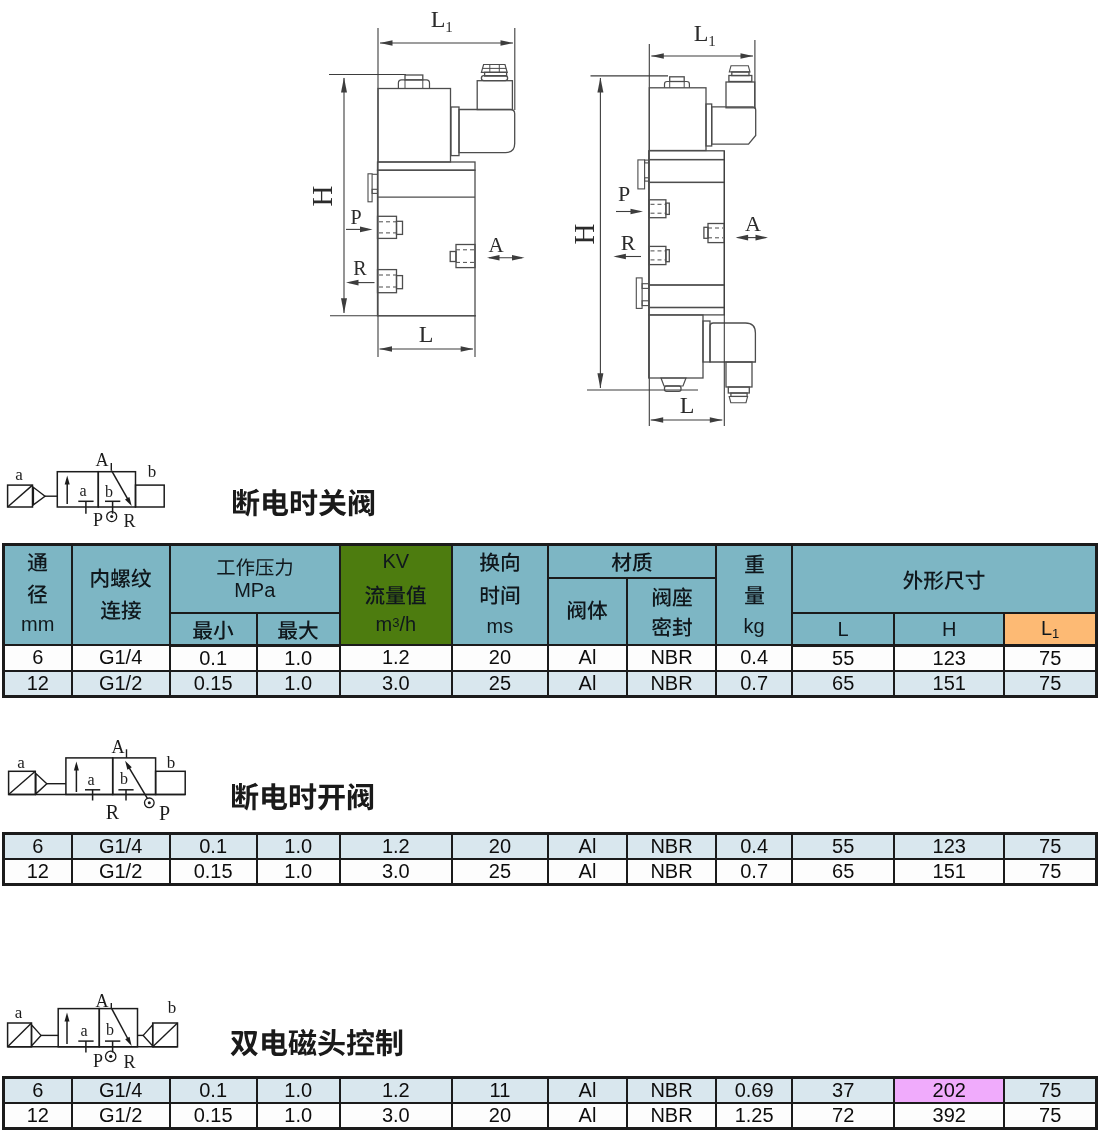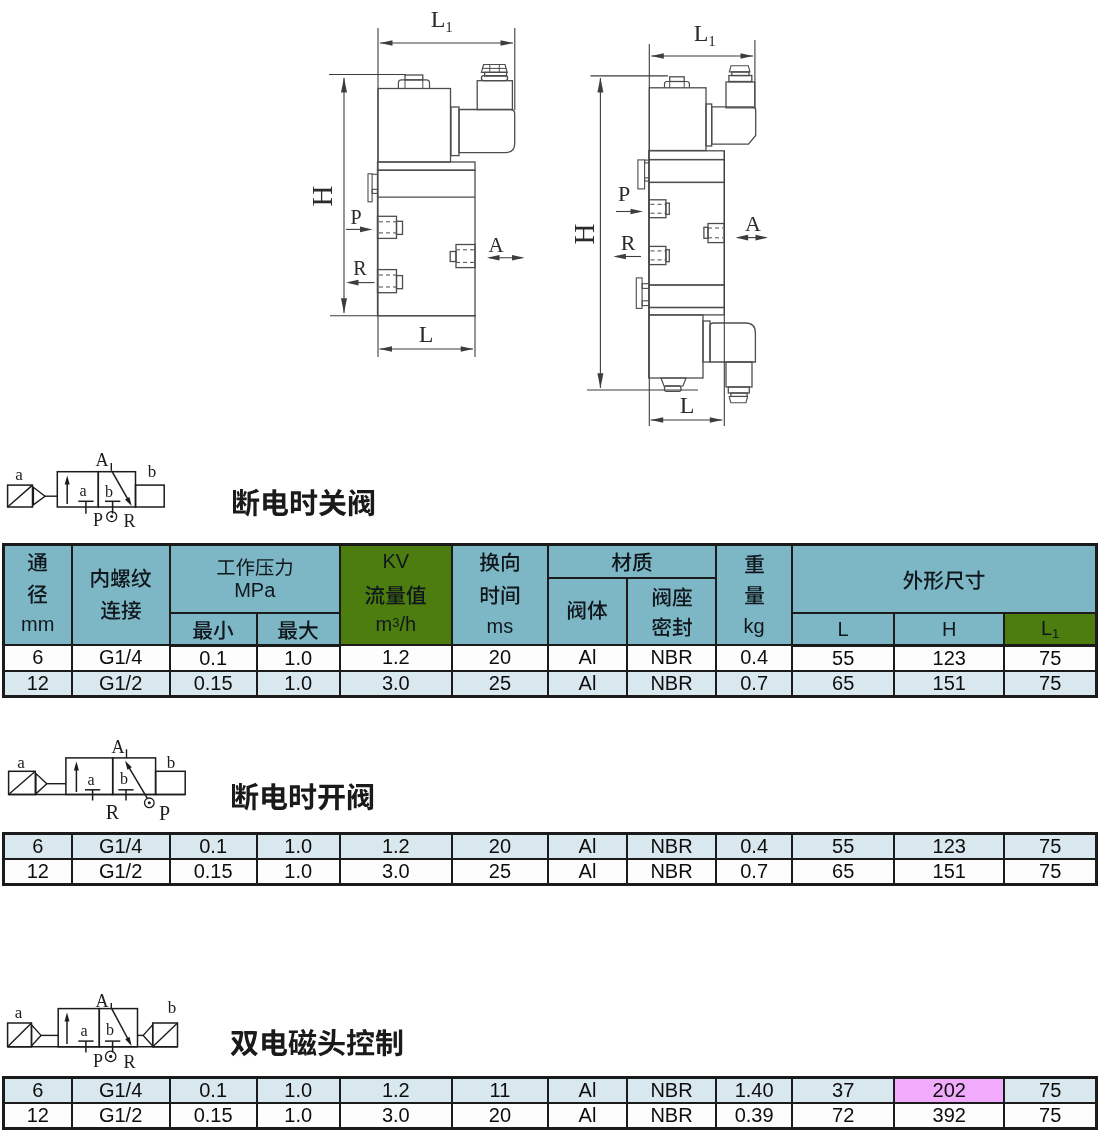--- a/index.html
+++ b/index.html
@@ -565,21 +565,21 @@
           <svg style="display:block;margin:0 auto" width="42" height="30" viewBox="0 0 42.0 30.4">
             <path fill="#10181d" d="M5.5 11.1H15.5V12.3H5.5ZM5.5 8.7H15.5V9.8H5.5ZM3.6 7.3V13.7H17.4V7.3ZM8.1 16.3V17.4H4.7V16.3ZM0.9 23.3 1.1 25 8.1 24.2V26.1H10V24L11.1 23.9L11 22.3L10 22.4V16.3H20V14.7H1V16.3H2.9V23.1ZM10.8 17.3V18.9H12.2L11.5 19.1C12.1 20.6 12.9 21.8 13.9 22.9C12.9 23.6 11.7 24.2 10.5 24.6C10.8 25 11.3 25.6 11.5 26.1C12.8 25.6 14 24.9 15.2 24C16.3 24.9 17.6 25.6 19.2 26C19.4 25.6 19.9 24.9 20.3 24.5C18.9 24.1 17.6 23.6 16.5 22.8C17.9 21.5 18.9 19.8 19.5 17.7L18.4 17.3L18 17.3ZM13.2 18.9H17.2C16.7 20 16 20.9 15.2 21.8C14.4 20.9 13.7 20 13.2 18.9ZM8.1 18.9V20.1H4.7V18.9ZM8.1 21.5V22.6L4.7 22.9V21.5Z M30.4 6.6C30.4 8.3 30.4 10.4 30.2 12.5H22.3V14.6H29.8C29 18.4 26.9 22.2 21.8 24.4C22.4 24.8 23 25.6 23.4 26.1C28.2 23.8 30.5 20.2 31.5 16.3C33.2 20.8 35.8 24.2 39.7 26.1C40 25.5 40.7 24.7 41.2 24.2C37.2 22.6 34.5 19 33.1 14.6H40.8V12.5H32.3C32.5 10.4 32.5 8.4 32.6 6.6Z"></path>
           </svg>
         </th>
         <th style="background:#7db6c4">
           <div class="hl">L</div>
         </th>
         <th style="background:#7db6c4">
           <div class="hl">H</div>
         </th>
-        <th style="background:#4d7c0f">
+        <th style="background:#fdba74">
           <div class="hl">L<span style="font-size:13px;vertical-align:-3px">1</span></div>
         </th>
       </tr>
 </tbody>
     <tbody class="dat">
 
 <tr style="height:23px">
         <td style="background:#fdfdfd">6</td>
         <td style="background:#fdfdfd">G1/4</td>
         <td style="background:#fdfdfd">0.1</td>
@@ -679,33 +679,33 @@
 <tbody>
       <tr style="height:23px">
         <td style="background:#d9e7ee">6</td>
         <td style="background:#d9e7ee">G1/4</td>
         <td style="background:#d9e7ee">0.1</td>
         <td style="background:#d9e7ee">1.0</td>
         <td style="background:#d9e7ee">1.2</td>
         <td style="background:#d9e7ee">11</td>
         <td style="background:#d9e7ee">Al</td>
         <td style="background:#d9e7ee">NBR</td>
-        <td style="background:#d9e7ee">1.40</td>
+        <td style="background:#d9e7ee">0.69</td>
         <td style="background:#d9e7ee">37</td>
         <td style="background:#f0abfc">202</td>
         <td style="background:#d9e7ee">75</td>
       </tr>
 
 <tr style="height:23px">
         <td style="background:#fdfdfd">12</td>
         <td style="background:#fdfdfd">G1/2</td>
         <td style="background:#fdfdfd">0.15</td>
         <td style="background:#fdfdfd">1.0</td>
         <td style="background:#fdfdfd">3.0</td>
         <td style="background:#fdfdfd">20</td>
         <td style="background:#fdfdfd">Al</td>
         <td style="background:#fdfdfd">NBR</td>
-        <td style="background:#fdfdfd">0.39</td>
+        <td style="background:#fdfdfd">1.25</td>
         <td style="background:#fdfdfd">72</td>
         <td style="background:#fdfdfd">392</td>
         <td style="background:#fdfdfd">75</td>
       </tr>
 </tbody>
   </table>
 </body></html>

